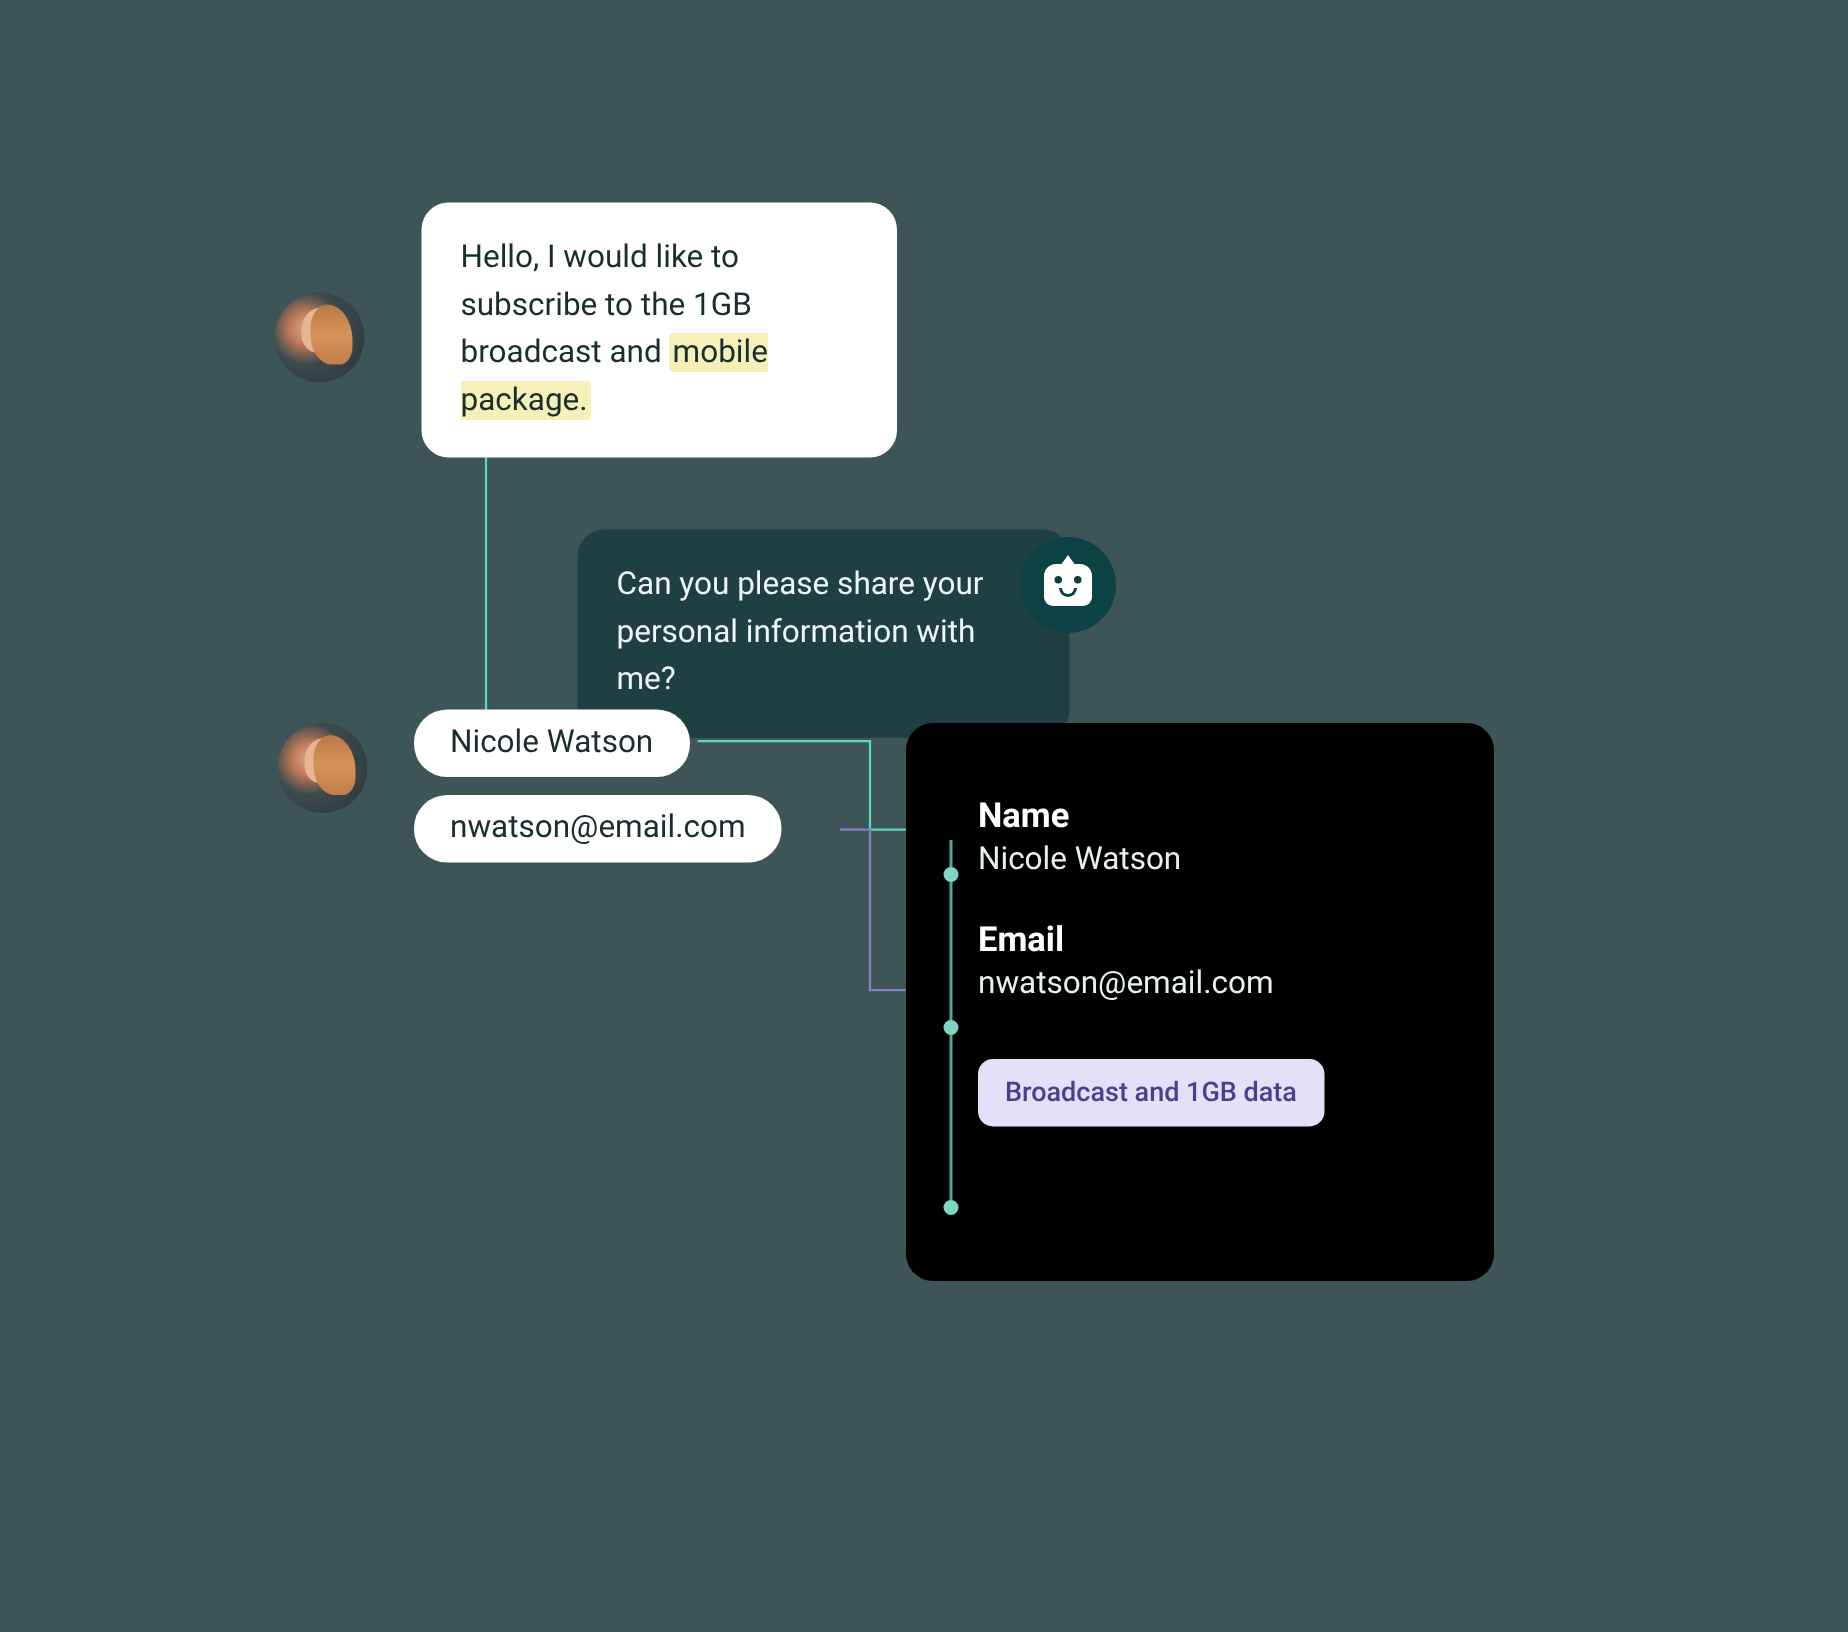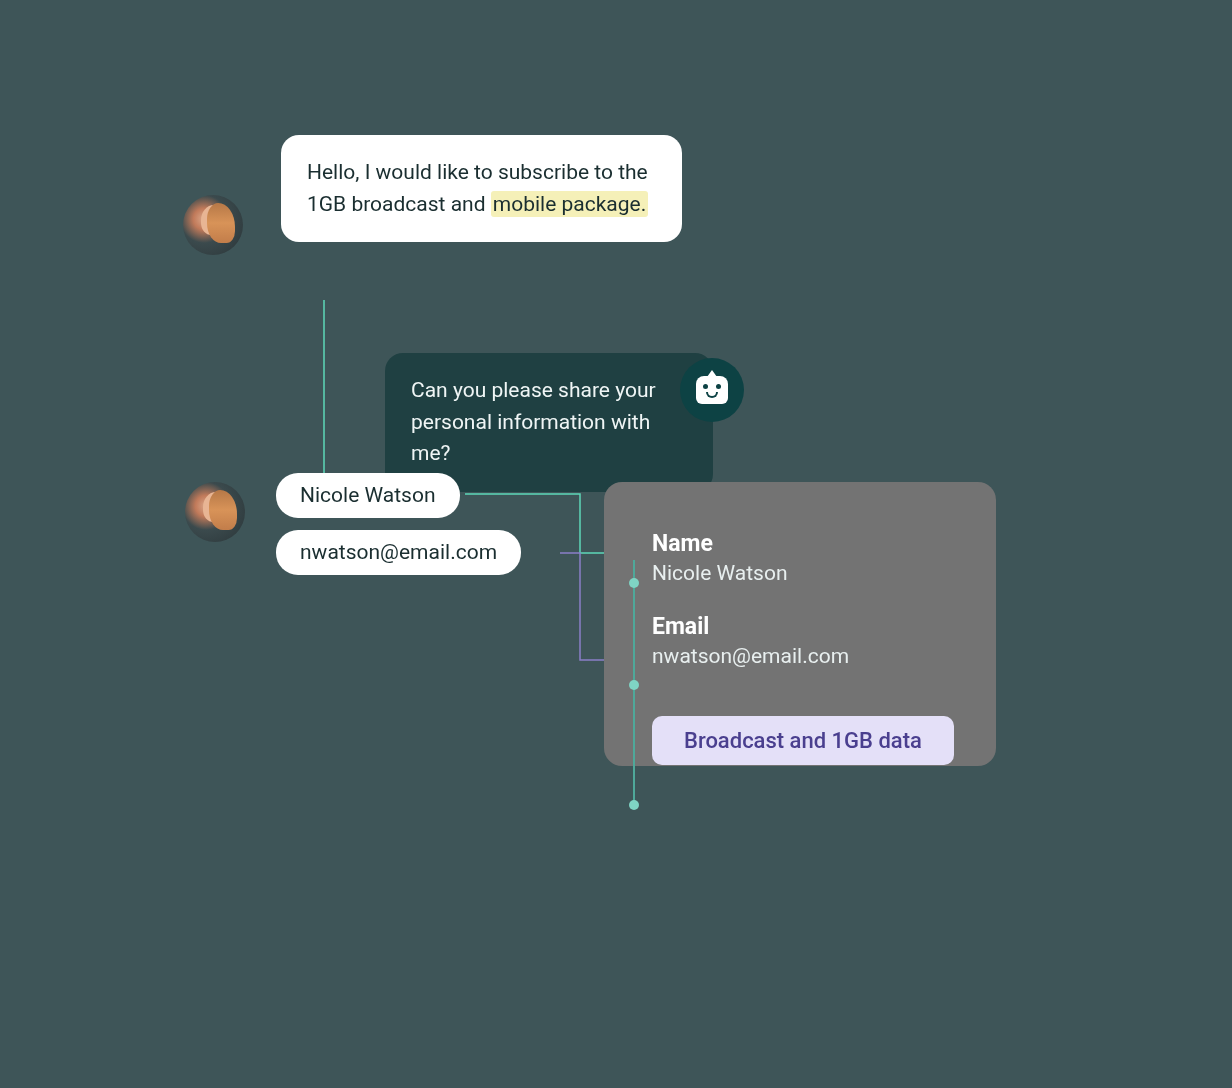--- a/index.html
+++ b/index.html
@@ -47,21 +47,21 @@
       border-radius: 18px;
       padding: 22px 26px;
       font-size: 21px;
       line-height: 1.5;
     }
     .bubble-user {
       background: #ffffff;
       color: #1a2e30;
       left: 281px;
       top: 135px;
-      width: 401px;
+      width: 317px;
     }
     .highlight {
       background: #f5f0b8;
       border-radius: 3px;
       padding: 1px 2px;
     }
     .bubble-bot {
       background: #1f4042;
       color: #eff5f5;
       left: 385px;
@@ -128,46 +128,46 @@
       font-size: 21px;
       border-radius: 22px;
       padding: 10px 24px;
       line-height: 1.2;
     }
     .info-panel {
       position: absolute;
       left: 604px;
       top: 482px;
       width: 392px;
-      height: 284px;
-      background: #737373;
+      height: 372px;
+      background: #000000;
       border-radius: 18px;
       padding: 48px 40px 40px 48px;
       color: #ffffff;
     }
     .info-label {
       font-size: 23px;
       font-weight: 700;
       margin-bottom: 4px;
     }
     .info-value {
       font-size: 21px;
       font-weight: 400;
       color: #e8efef;
       margin-bottom: 28px;
     }
     .product-chip {
       display: inline-block;
       background: #e4e0f8;
       color: #4a3f8f;
-      font-size: 22px;
+      font-size: 18px;
       font-weight: 500;
-      padding: 12px 32px;
+      padding: 12px 18px;
       border-radius: 10px;
-      margin-top: 20px;
+      margin-top: 10px;
     }
     .vline-panel {
       position: absolute;
       left: 633px;
       top: 560px;
       width: 2px;
       height: 245px;
       background: #4fa89a;
     }
     .dot {

